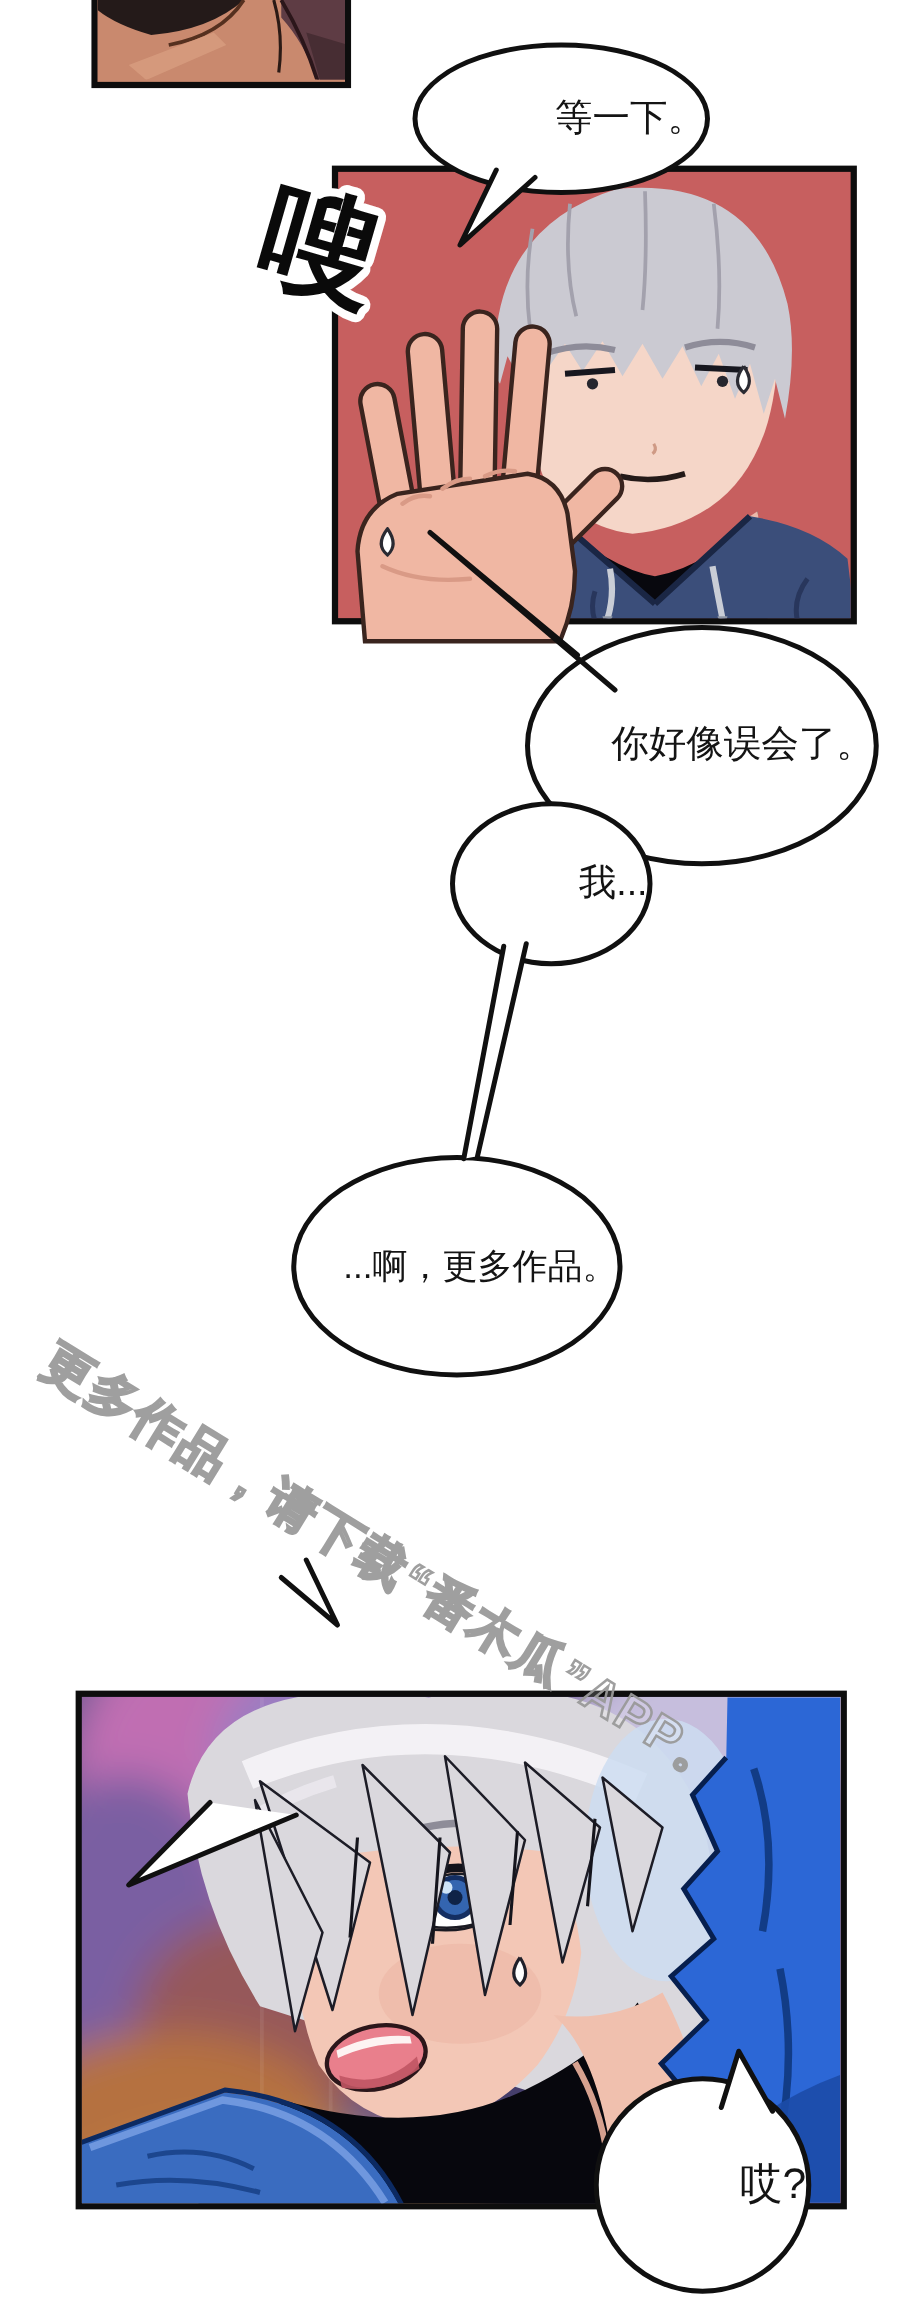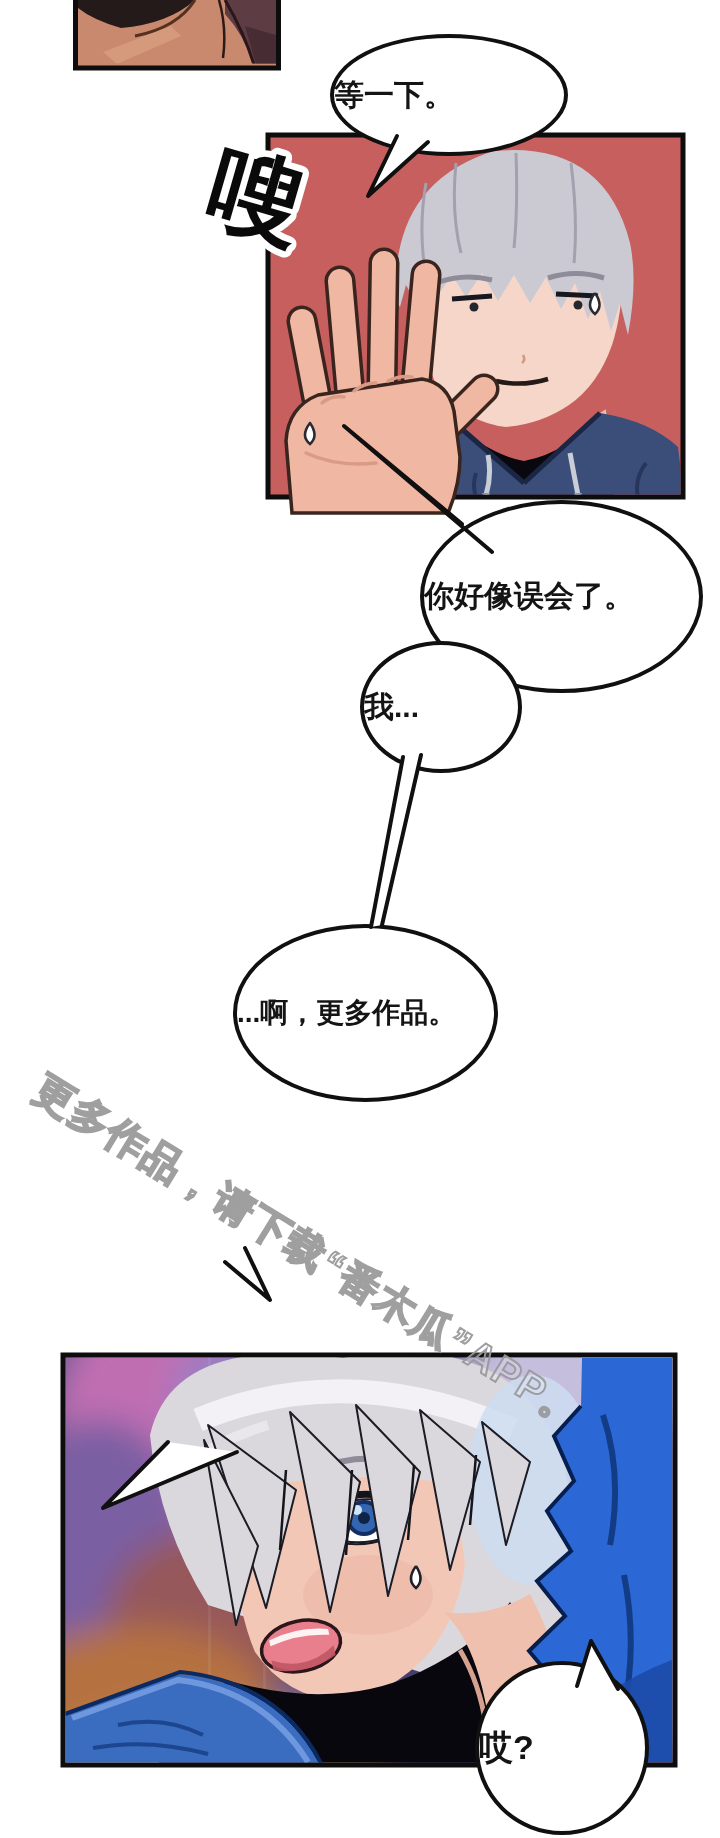--- a/index.html
+++ b/index.html
@@ -11,22 +11,22 @@
     font-family:"Liberation Sans","DejaVu Sans",sans-serif;
   }
   .panel{position:absolute;z-index:1;}
   #p1{left:73px;top:0px;}
   #p2{left:226px;top:123px;}
   #p3{left:58px;top:1350px;}
   .sfx{position:absolute;z-index:2;left:160px;top:110px;}
   .bubble{
     position:absolute;z-index:3;
     background:#ffffff;border:4px solid #101010;border-radius:50%;
-    display:flex;align-items:center;justify-content:flex-start;
-    font-weight:700;color:#141414;letter-spacing:0px;
+    display:flex;align-items:center;justify-content:flex-end;
+    font-weight:400;color:#141414;letter-spacing:0px;
     text-align:center;line-height:1.15;
   }
   #b1{left:330px;top:34px;width:230px;height:114px;font-size:30px;}
   #b2{left:420px;top:500px;width:275px;height:185px;font-size:30px;}
   #b3{left:360px;top:641px;width:154px;height:124px;font-size:30px;}
   #b4{left:233px;top:924px;width:257px;height:170px;font-size:28px;}
   #b5{left:30px;top:1157px;width:222px;height:132px;font-size:30px;}
   #b6{left:106px;top:1249px;width:292px;height:206px;font-size:29px;}
   #b7{left:475px;top:1661px;width:166px;height:166px;font-size:34px;}
   .tails{position:absolute;left:0;top:0;z-index:4;pointer-events:none;}

